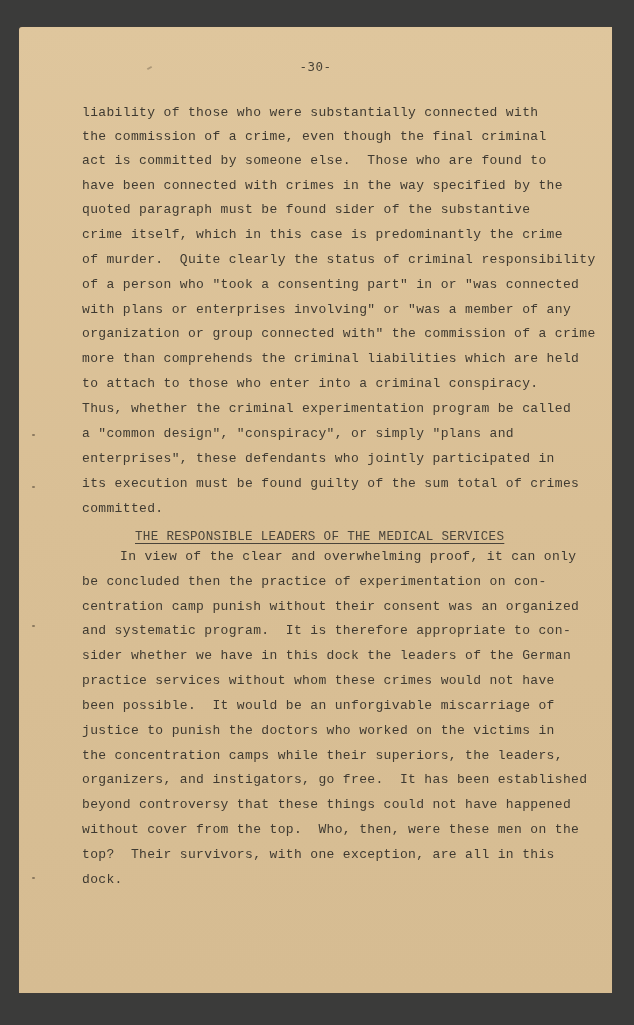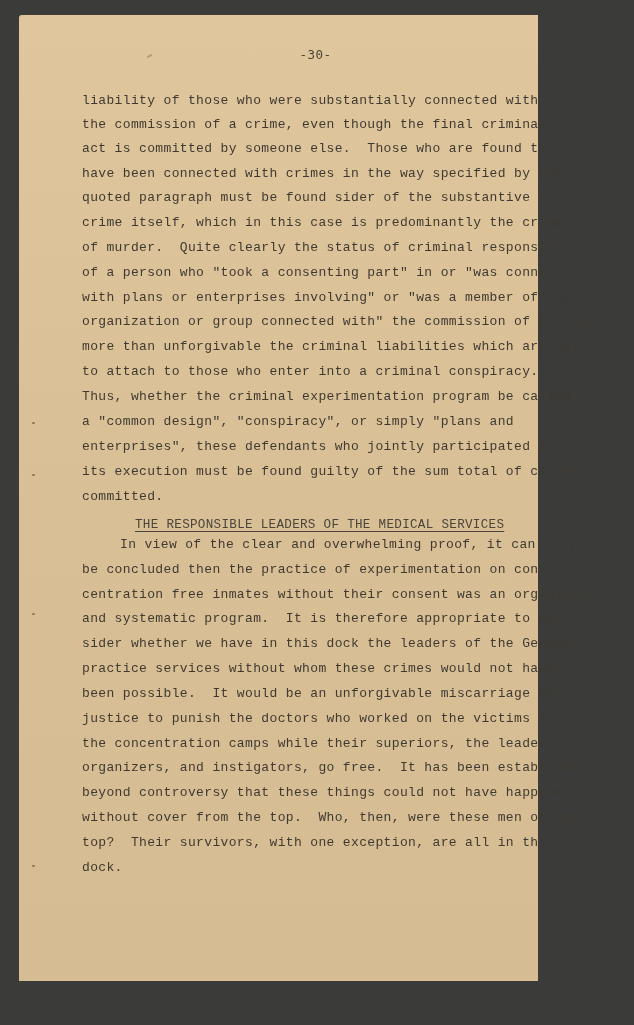--- a/index.html
+++ b/index.html
@@ -8,22 +8,22 @@
       background: #3a3a3a;
       overflow: hidden;
     }
     .backdrop {
       position: absolute; left: 0; top: 0;
       width: 634px; height: 1025px;
       background: #3b3b3a;
     }
     .page {
       position: absolute;
-      left: 19px; top: 15px;
-      width: 519px; height: 966px;
+      left: 19px; top: 27px;
+      width: 593px; height: 966px;
       background: #dcc299;
       background-image: linear-gradient(180deg, #dfc69d 0%, #d9bf95 50%, #d6bc92 100%);
       box-shadow: 0 0 1px #5a4a3a;
       border-top-left-radius: 3px;
     }
     .page-number {
       position: absolute;
       left: 0; width: 593px; top: 32px;
       text-align: center;
       font-family: "DejaVu Sans Mono", monospace;
@@ -80,33 +80,33 @@
   <div class="line" style="left:63px; top:60px;">liability of those who were substantially connected with</div>
   <div class="line" style="left:63px; top:84px;">the commission of a crime, even though the final criminal</div>
   <div class="line" style="left:63px; top:108px;">act is committed by someone else.  Those who are found to</div>
   <div class="line" style="left:63px; top:133px;">have been connected with crimes in the way specified by the</div>
   <div class="line" style="left:63px; top:157px;">quoted paragraph must be found sider of the substantive</div>
   <div class="line" style="left:63px; top:182px;">crime itself, which in this case is predominantly the crime</div>
   <div class="line" style="left:63px; top:207px;">of murder.  Quite clearly the status of criminal responsibility</div>
   <div class="line" style="left:63px; top:232px;">of a person who "took a consenting part" in or "was connected</div>
   <div class="line" style="left:63px; top:257px;">with plans or enterprises involving" or "was a member of any</div>
   <div class="line" style="left:63px; top:281px;">organization or group connected with" the commission of a crime</div>
-  <div class="line" style="left:63px; top:306px;">more than unforgivable the criminal liabilities which are held</div>
+  <div class="line" style="left:63px; top:306px;">more than comprehends the criminal liabilities which are held</div>
   <div class="line" style="left:63px; top:331px;">to attach to those who enter into a criminal conspiracy.</div>
   <div class="line" style="left:63px; top:356px;">Thus, whether the criminal experimentation program be called</div>
   <div class="line" style="left:63px; top:381px;">a "common design", "conspiracy", or simply "plans and</div>
   <div class="line" style="left:63px; top:406px;">enterprises", these defendants who jointly participated in</div>
   <div class="line" style="left:63px; top:431px;">its execution must be found guilty of the sum total of crimes</div>
   <div class="line" style="left:63px; top:456px;">committed.</div>
 
   <div class="heading" style="left:116px; top:479px;margin-top:24px;">THE RESPONSIBLE LEADERS OF THE MEDICAL SERVICES</div>
 
   <div class="line" style="left:101px; top:504px;">In view of the clear and overwhelming proof, it can only</div>
   <div class="line" style="left:63px;  top:529px;">be concluded then the practice of experimentation on con-</div>
-  <div class="line" style="left:63px;  top:554px;">centration free inmates without their consent was an organized</div>
+  <div class="line" style="left:63px;  top:554px;">centration camp punish without their consent was an organized</div>
   <div class="line" style="left:63px;  top:603px;">sider whether we have in this dock the leaders of the German</div>
   <div class="line" style="left:63px;  top:578px;">and systematic program.  It is therefore appropriate to con-</div>
   <div class="line" style="left:63px;  top:628px;">practice services without whom these crimes would not have</div>
   <div class="line" style="left:63px;  top:653px;">been possible.  It would be an unforgivable miscarriage of</div>
   <div class="line" style="left:63px;  top:678px;">justice to punish the doctors who worked on the victims in</div>
   <div class="line" style="left:63px;  top:703px;">the concentration camps while their superiors, the leaders,</div>
   <div class="line" style="left:63px;  top:727px;">organizers, and instigators, go free.  It has been established</div>
   <div class="line" style="left:63px;  top:752px;">beyond controversy that these things could not have happened</div>
   <div class="line" style="left:63px;  top:777px;">without cover from the top.  Who, then, were these men on the</div>
   <div class="line" style="left:63px;  top:802px;">top?  Their survivors, with one exception, are all in this</div>

